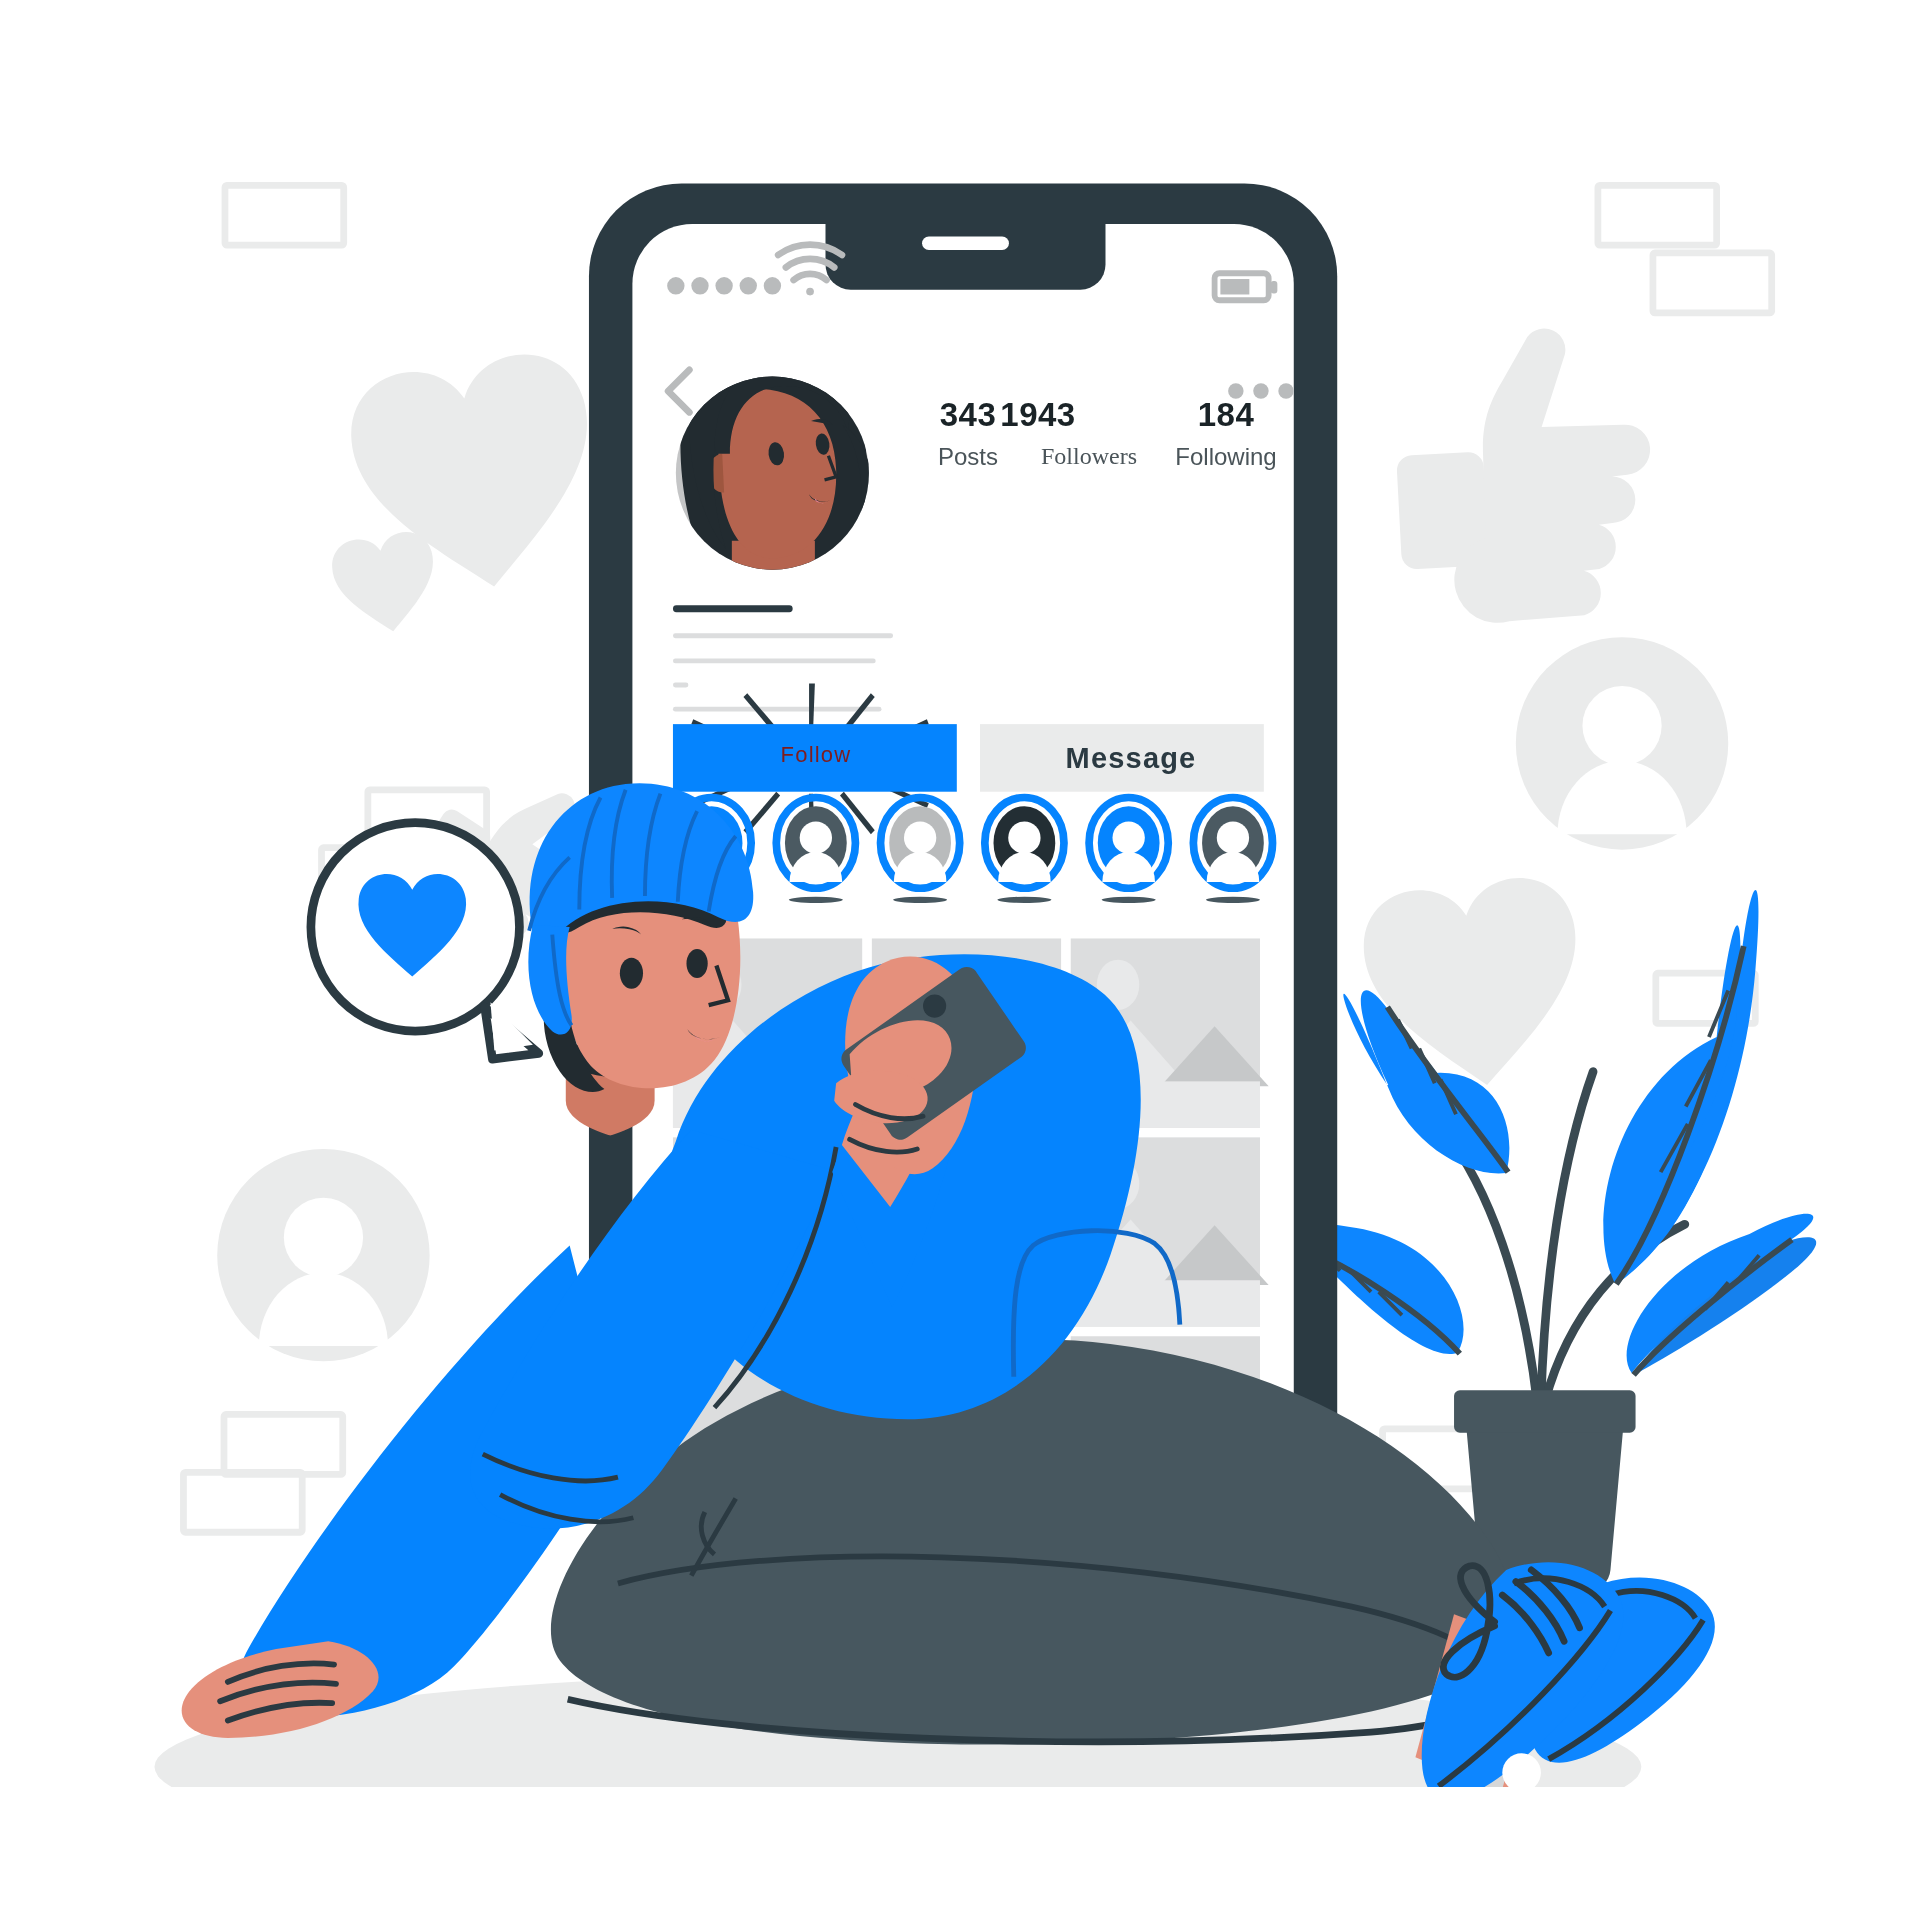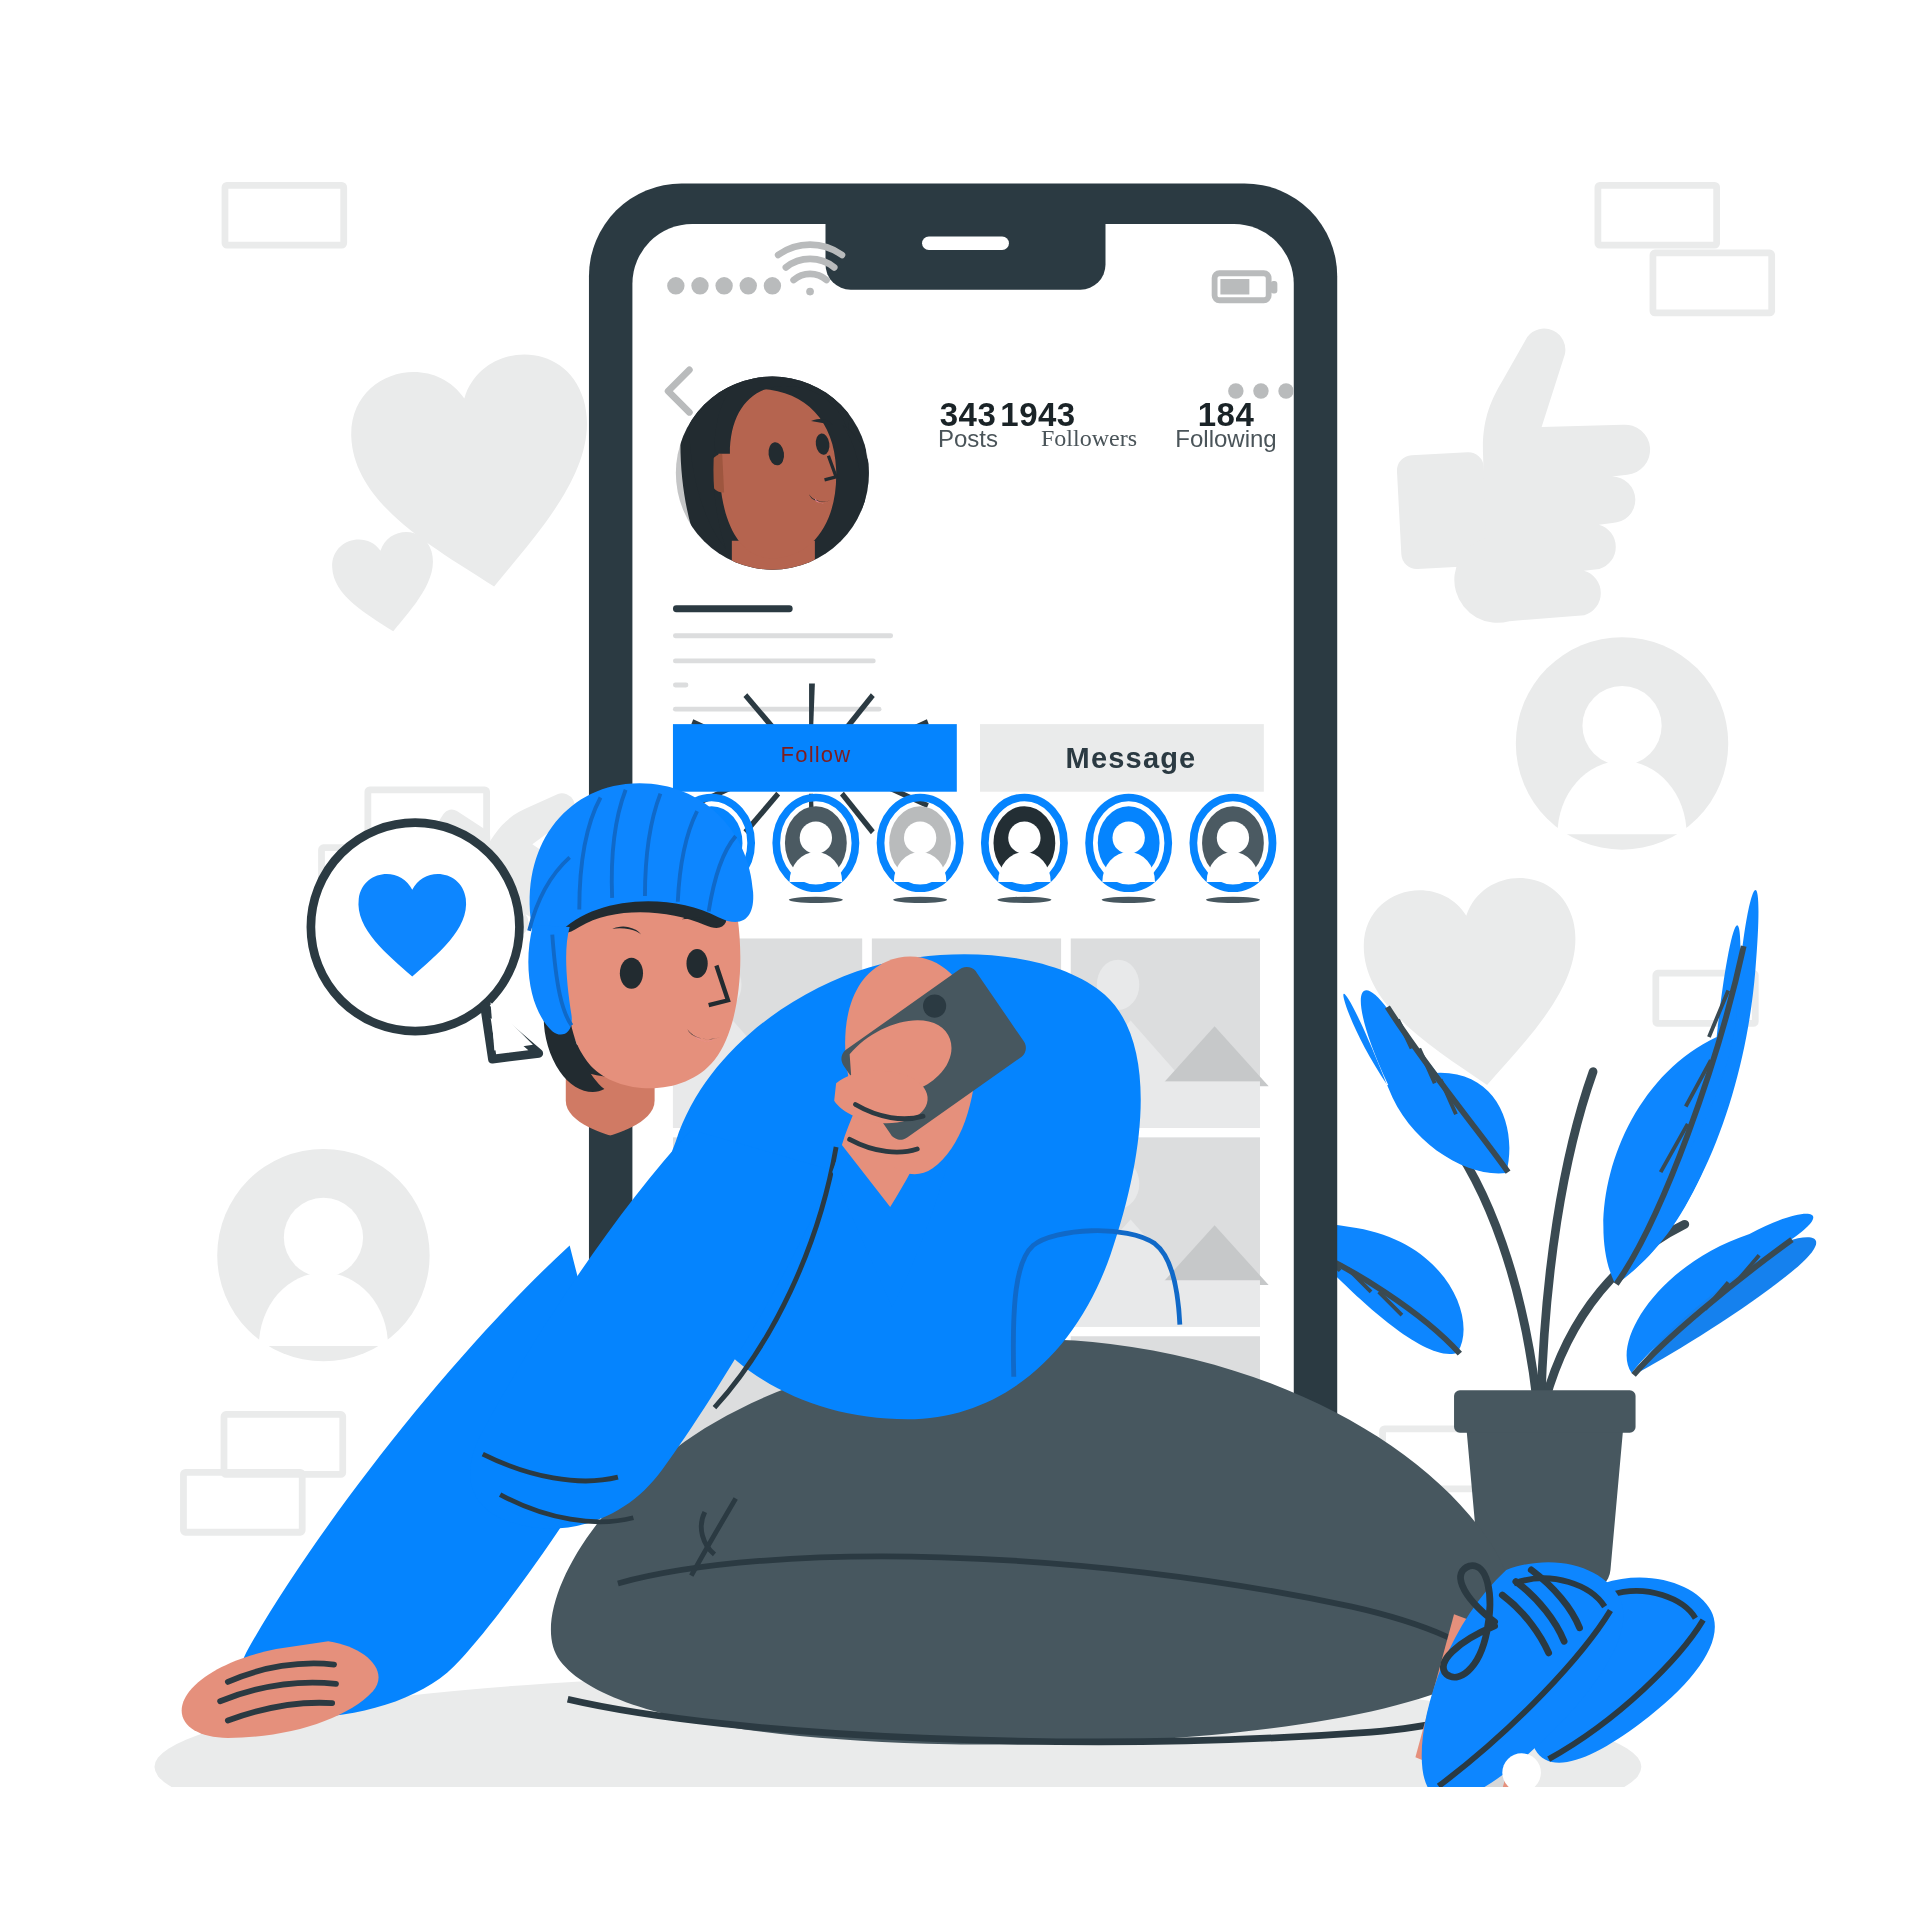--- a/index.html
+++ b/index.html
@@ -29,20 +29,21 @@
   .stat-num {
     font-size: 33px;
     font-weight: bold;
     color: #1a2327;
     letter-spacing: 0.5px;
   }
   .stat-lbl {
     font-size: 24px;
     font-weight: 400;
     color: #4a5459;
+    margin-top: 18px;
   }
   .btn-label-follow {
     font-size: 22px;
     font-weight: 400;
     color: #7f1d1d;
     letter-spacing: 1.2px;
   }
   .btn-label-message {
     font-size: 29px;
     font-weight: 600;

